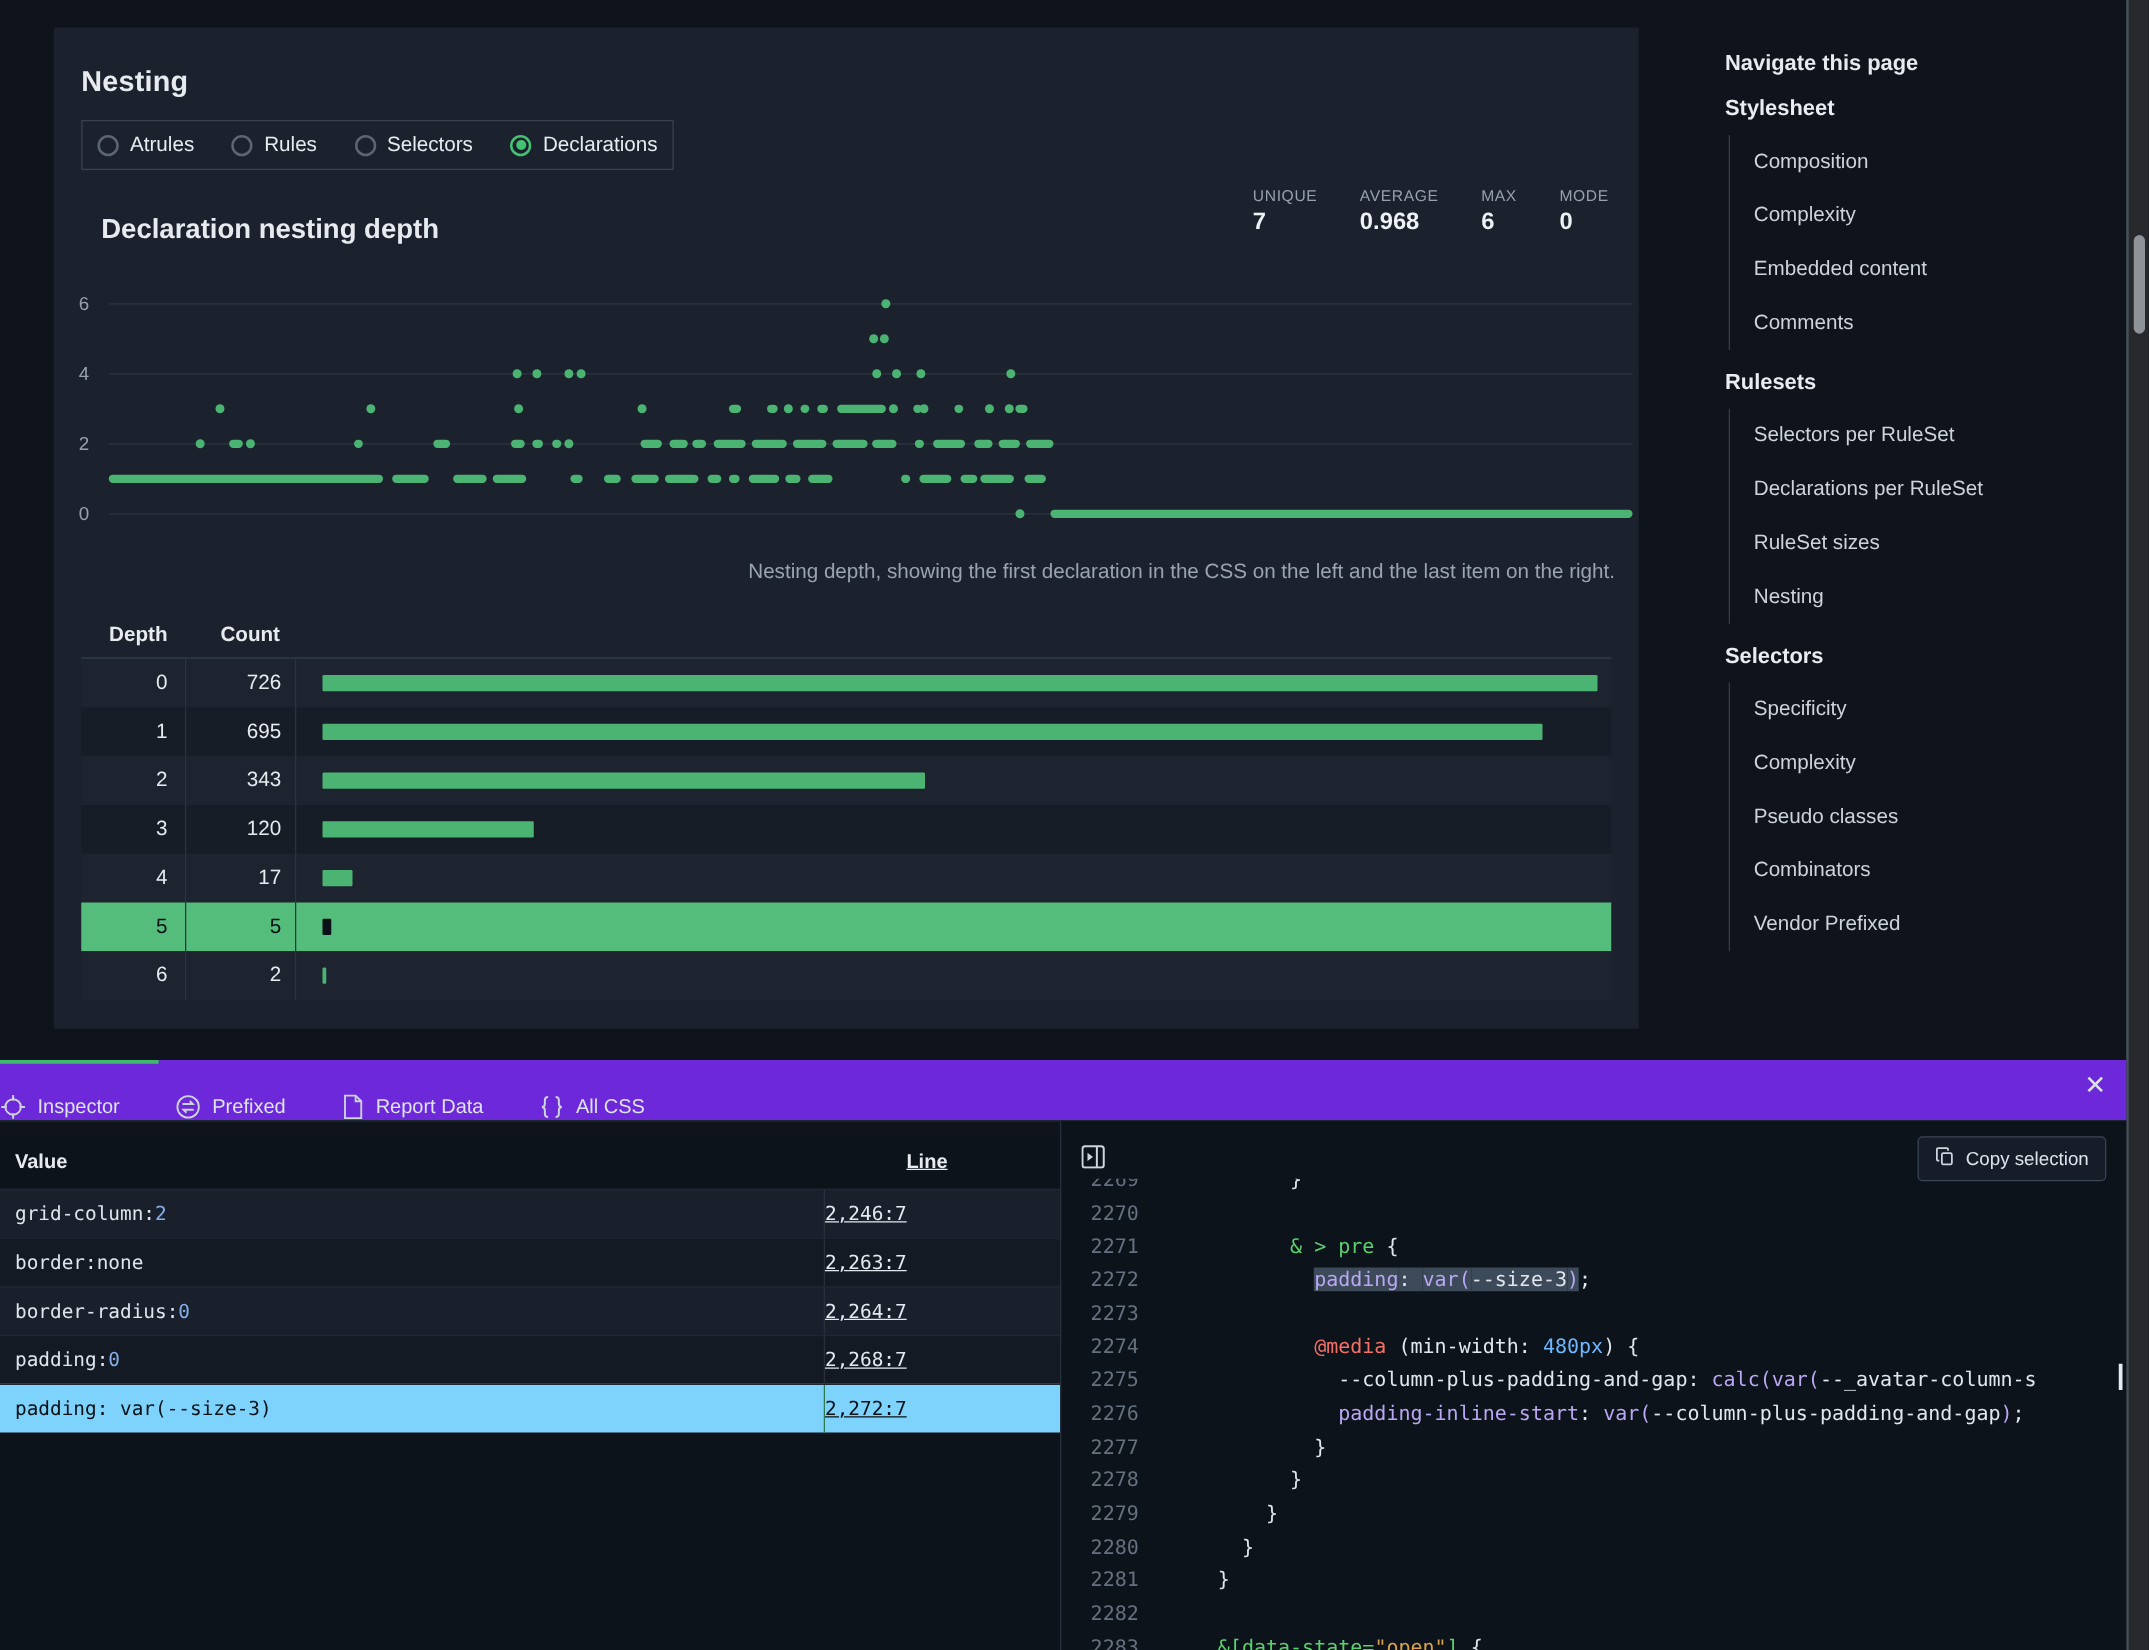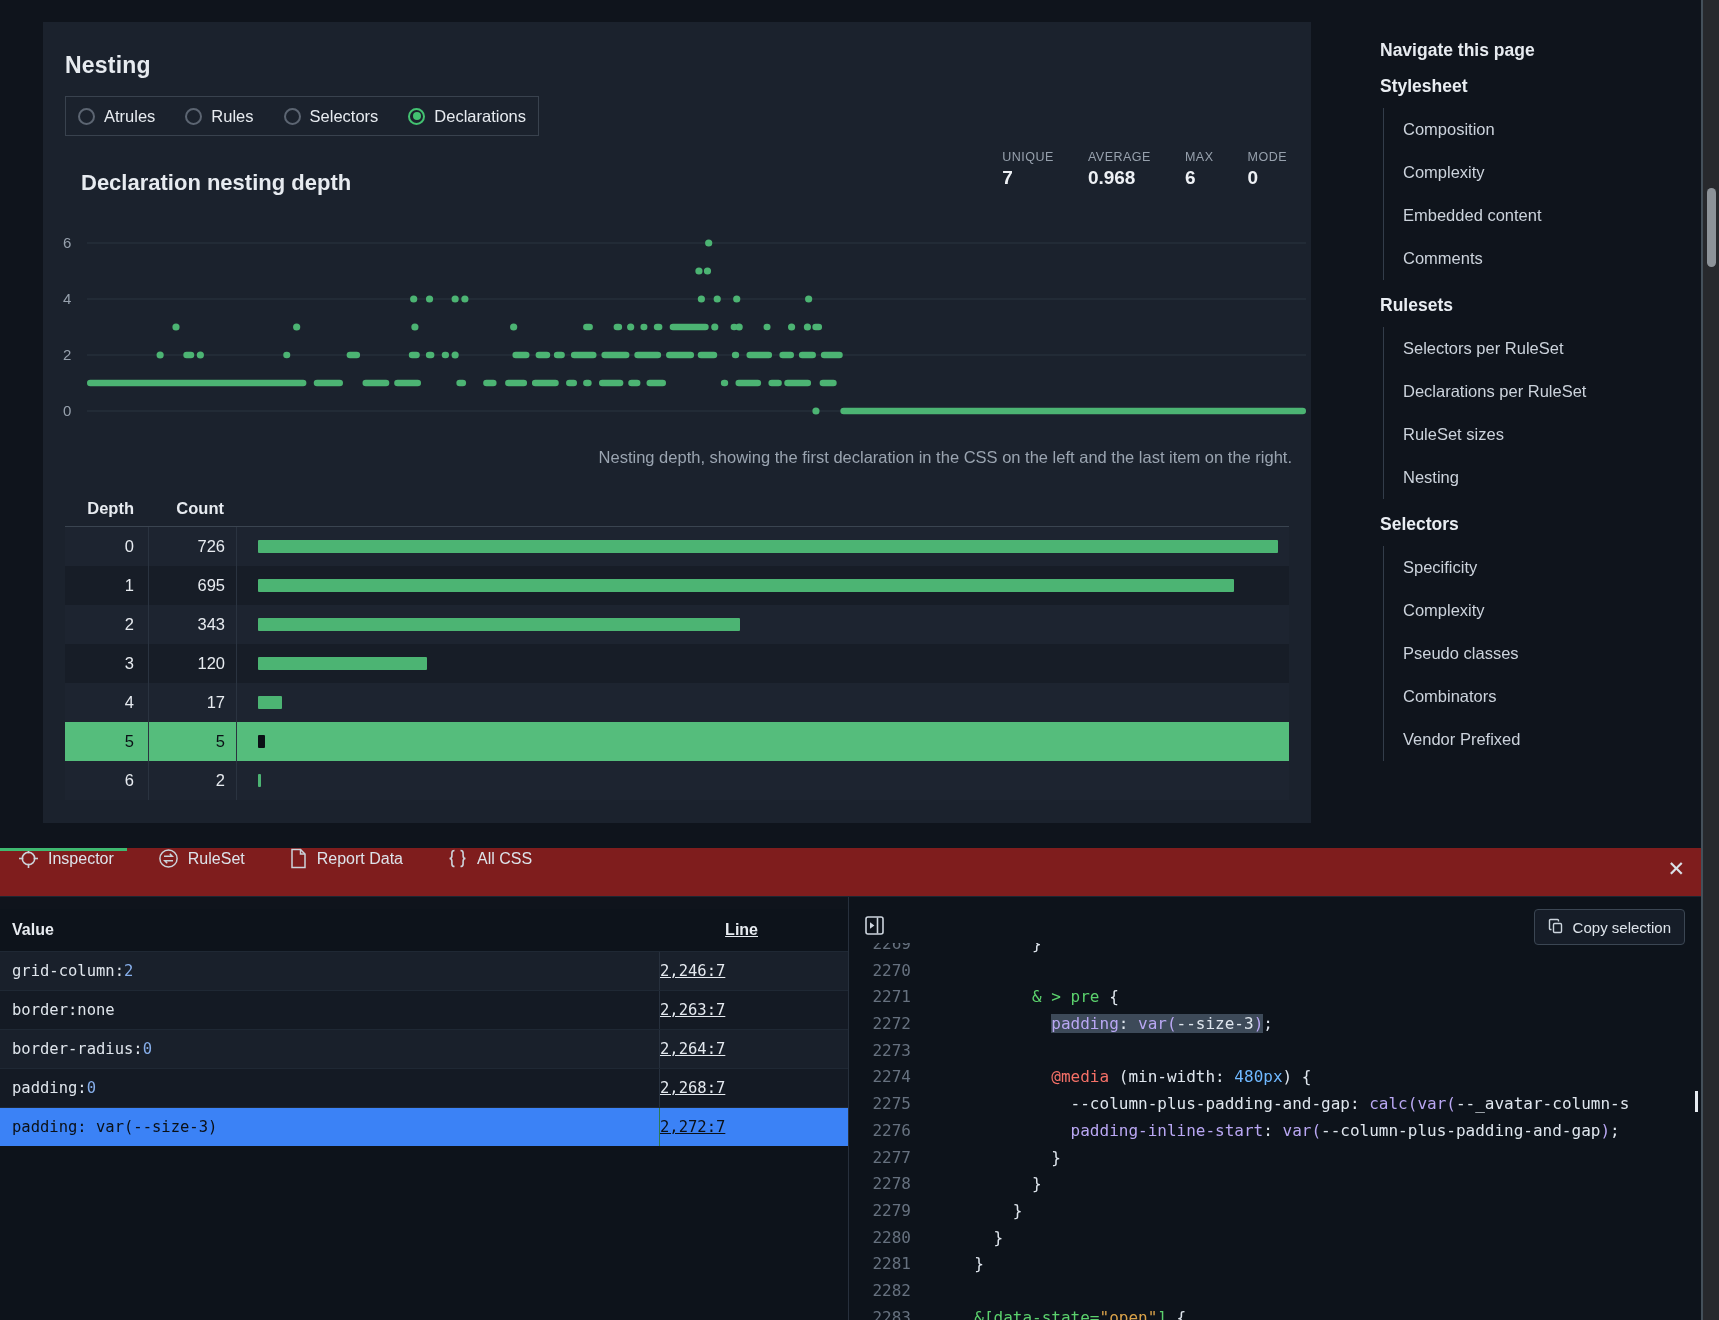--- a/index.html
+++ b/index.html
@@ -46,39 +46,39 @@
   #sidebar-title{font-size:17.5px;font-weight:700;margin:0 0 12px}
   .nav-head{font-size:17.5px;font-weight:700;margin:15px 0 11px;color:#e9edf2}
   .nav-group{border-left:1px solid #333d4a;margin-left:3px}
   .nav-item{padding:12px 0 12px 19px;font-size:16.5px;color:#ccd3dc;cursor:pointer}
 
   
   #scrollcol{position:absolute;right:0;top:0;width:16px;height:1320px;background:#27292d;border-left:2px solid #44505a;box-sizing:content-box}
   #scrollthumb{position:absolute;right:3px;top:188px;width:9px;height:79px;border-radius:5px;background:#8d9399}
 
   
-  #tabbar{position:absolute;left:0;top:848px;right:18px;height:49px;background:#7f1d1d;border-bottom:1px solid #1d2631;
-          display:flex;align-items:flex-start;padding-left:18px;gap:44px;box-sizing:border-box}
+  #tabbar{position:absolute;left:0;top:848px;right:18px;height:49px;background:#6d28d9;border-bottom:1px solid #1d2631;
+          display:flex;align-items:flex-end;gap:44px;box-sizing:border-box}
   #tab-indicator{position:absolute;left:0;top:0;width:127px;height:3px;background:#3fb970}
   .tab{display:flex;align-items:center;gap:9px;font-size:16px;color:#dde3ea;cursor:pointer}
   .tab svg{display:block}
   #close-btn{position:absolute;right:16px;top:10px;font-size:21px;color:#dbe1e8;cursor:pointer;line-height:1}
 
   
   #value-panel{position:absolute;left:0;top:909px;width:848px;bottom:0;background:#0d131b}
   .vhead{display:flex;height:42px;align-items:center;font-weight:700;font-size:16px}
   .vhead .vh{padding-left:12px;flex:1}
   .vhead .lh{width:132px;text-align:right;padding-right:90px;text-decoration:underline;cursor:pointer;flex:none}
   .vrow{display:flex;height:38px;align-items:stretch;font-family:"DejaVu Sans Mono",monospace;font-size:15.5px;border-top:1px solid #1f2834}
   .vrow .val{flex:1;padding-left:12px;display:flex;align-items:center;color:#dfe5ec}
   .vrow .lc{width:132px;flex:none;border-left:1px solid #27303d;display:flex;align-items:center;padding-right:56px}
   .vrow .lc a{color:#e4e9ef;text-decoration:underline;cursor:pointer}
   .vrow.r-even{background:#19202b}
   .vrow.r-odd{background:#141a24}
-  .vrow.hl{background:#3b82f6}
+  .vrow.hl{background:#7dd3fc}
   .vrow.hl .val{color:#0b1016}
   .vrow.hl .lc{border-left-color:#2f7b50}
   .vrow.hl .lc a{color:#0b1016}
   .tk-vnum{color:#86aeea}
 
   
   #code-panel{position:absolute;left:848px;top:897px;right:18px;bottom:0;background:#0d131b;border-left:1px solid #27303d;box-sizing:border-box}
   #expand-btn{position:absolute;left:16px;top:19px;cursor:pointer}
   #copy-btn{position:absolute;right:16px;top:12px;height:34px;border:1px solid #3b4653;border-radius:4px;background:#161d28;
             display:flex;align-items:center;gap:9px;padding:0 13px;font-size:15px;color:#dde3ea;cursor:pointer}
@@ -331,21 +331,21 @@
         </span>
         <span>Inspector</span>
       </div>
       <div class="tab">
         <span class="tico">
           <svg width="21" height="21" viewBox="0 0 21 21" fill="none" stroke="#ccd3da" stroke-width="1.5">
             <circle cx="10.5" cy="10.5" r="8.6"></circle>
             <path d="M6 8.2h8.2l-2.4-2.4M15 12.8H6.8l2.4 2.4"></path>
           </svg>
         </span>
-        <span>RuleSet</span>
+        <span>Prefixed</span>
       </div>
       <div class="tab">
         <span class="tico">
           <svg width="19" height="21" viewBox="0 0 19 21" fill="none" stroke="#ccd3da" stroke-width="1.5">
             <path d="M3 1.5h8.5L16 6v13.5H3z"></path>
             <path d="M11.5 1.5V6H16"></path>
           </svg>
         </span>
         <span>Report Data</span>
       </div>

